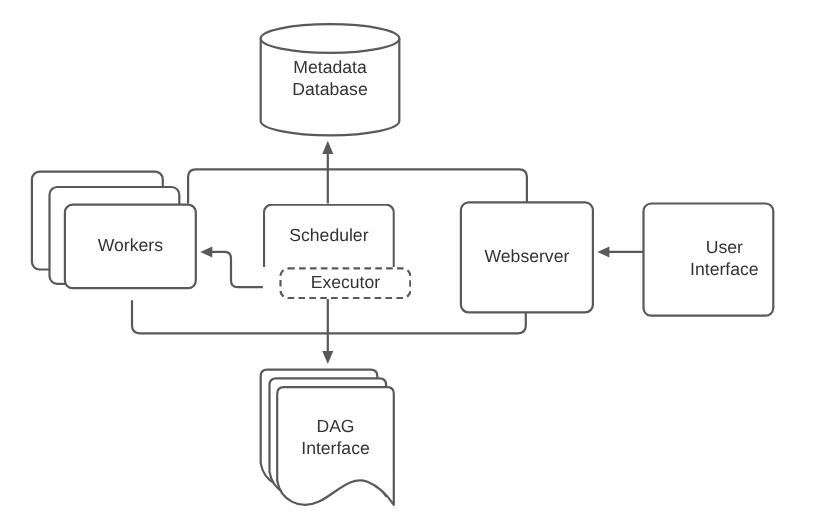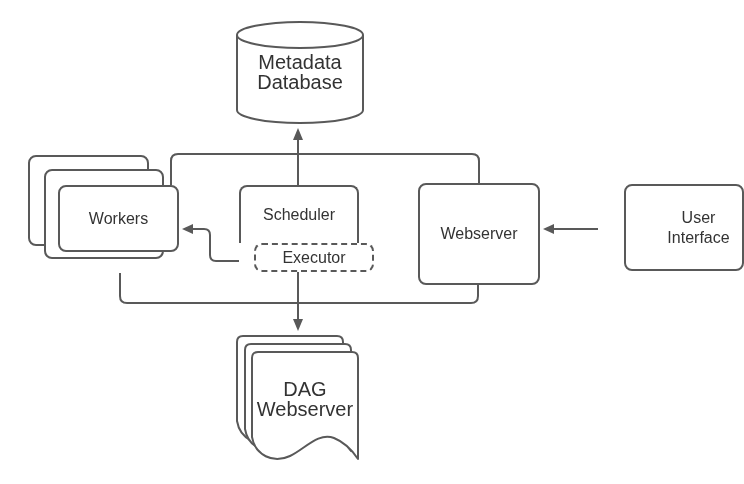--- a/index.html
+++ b/index.html
@@ -58,21 +58,21 @@
   }
   .box.dashed {
     border-style: dashed;
   }
   .floating-label {
     position: absolute;
     display: flex;
     align-items: center;
     justify-content: center;
     z-index: 3;
-    font-size: 20px;
+    font-size: 16px;
     line-height: 20px;
     color: var(--text, #333333);
     text-align: center;
     white-space: pre-line;
   }
 </style>
 </head>
 <body>
 
 <div class="canvas">
@@ -102,38 +102,38 @@
 
     <g>
       <path class="shape" d="M 243,336 L 337,336 Q 343,336 343,342 L 343,443 C 337,434 329,426 319,422 C 303,416 290,433 275,440 C 258,448 240,439 237,421 L 237,342 Q 237,336 243,336 Z"></path>
       <path class="shape" d="M 251,344 L 345,344 Q 351,344 351,350 L 351,451 C 345,442 337,434 327,430 C 311,424 298,441 283,448 C 266,456 248,447 245,429 L 245,350 Q 245,344 251,344 Z"></path>
       <path class="shape" d="M 258,352 L 352,352 Q 358,352 358,358 L 358,459 C 352,450 344,442 334,438 C 318,432 305,449 290,456 C 273,464 255,455 252,437 L 252,358 Q 252,352 258,352 Z"></path>
     </g>
   </svg>
 
   <div class="box" style="left:28px; top:155px; width:121px; height:91px;"></div>
   <div class="box" style="left:44px; top:169px; width:120px; height:90px;"></div>
-  <div class="box" style="left:58px; top:185px; width:121px; height:67px;">
+  <div class="box" style="left:58px; top:185px; width:121px; height:78px;">
     <span>Workers</span>
   </div>
 
   <div class="box no-bottom" style="left:239px; top:185px; width:120px; height:58px;">
     <span>Scheduler</span>
   </div>
   <div class="box dashed" style="left:254px; top:243px; width:120px; height:29px;">
     <span>Executor</span>
   </div>
 
   <div class="box" style="left:418px; top:183px; width:122px; height:102px;">
     <span>Webserver</span>
   </div>
 
-  <div class="box" style="left:624px; top:184px; width:120px; height:87px;padding-left:29px;">
+  <div class="box" style="left:584px; top:184px; width:120px; height:104px;padding-left:29px;">
     <span>User
 Interface</span>
   </div>
 
   <div class="floating-label" style="left:237px; top:51px; width:126px; height:42px;">Metadata
 Database</div>
   <div class="floating-label" style="left:252px; top:369px; width:106px; height:60px;">DAG
-Webserver</div>
+Interface</div>
 
 </div>
 
 </body></html>

